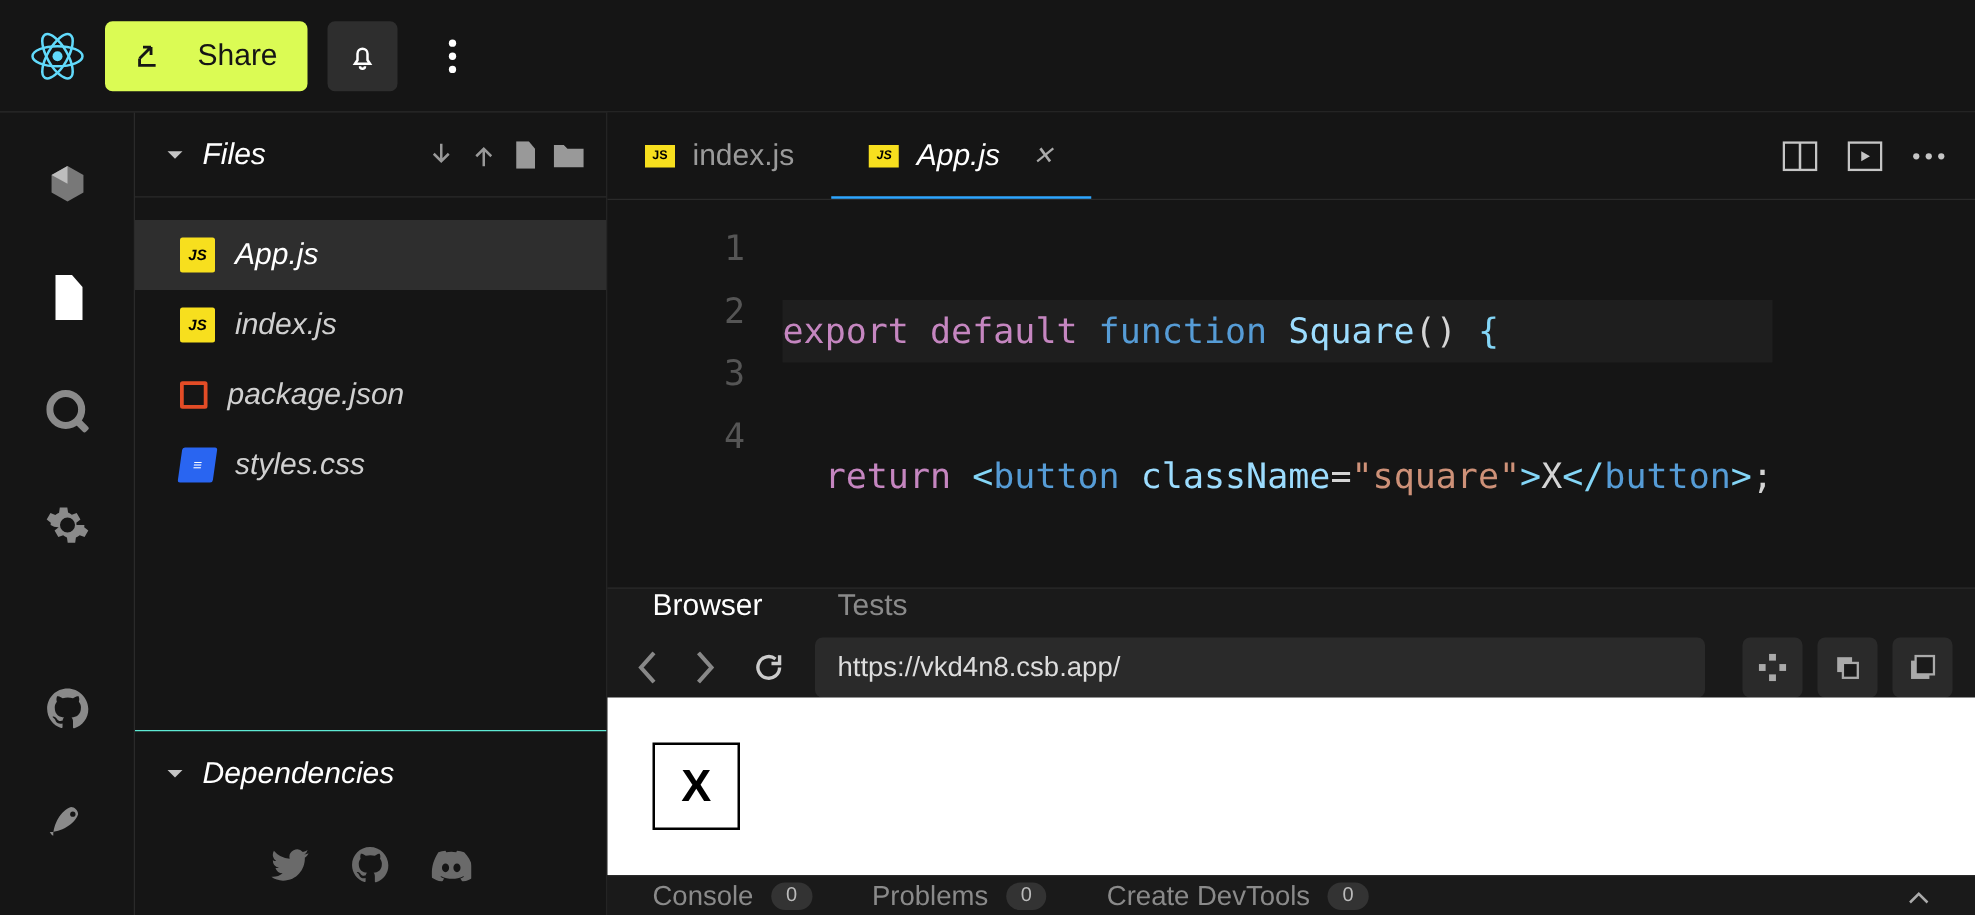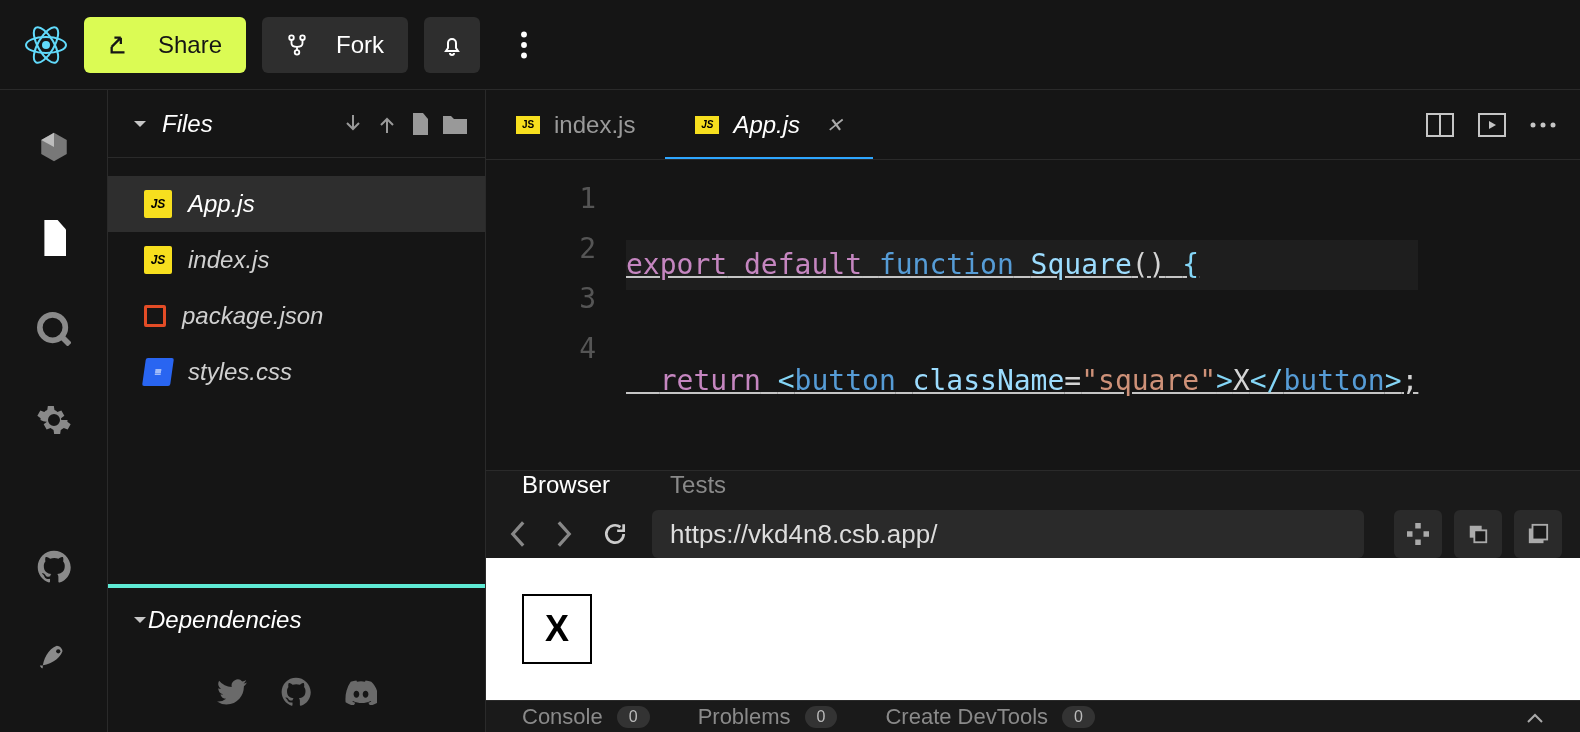--- a/index.html
+++ b/index.html
@@ -65,22 +65,22 @@
 .file-row {
   height: 56px; display:flex; align-items:center; gap:16px;
   padding-left: 36px; font-size: 24px; color:#d0d0d0; cursor:pointer;
 }
 .file-row.active { background:#2e2e2e; color:#fff; }
 .file-ico { width:28px; height:28px; display:flex; align-items:center; justify-content:center; font-size:12px; font-weight:bold; border-radius:2px; }
 .ico-js { background:#f7df1e; color:#000; }
 .ico-json { border:3px solid #e34c26; width:22px; height:22px; }
 .ico-css { background:#2965f1; color:#fff; transform: skewX(-8deg); }
 .deps-header {
-  height: 68px; display:flex; align-items:center; padding-left:24px;
-  border-top:4px solid #5eead4; font-size:24px; color:#fff; cursor:pointer;
+  height: 68px; display:flex; align-items:center; gap:14px; padding-left:24px;
+  border-top:1px solid #5eead4; font-size:24px; color:#fff; cursor:pointer;
 }
 .sidebar-footer {
   height: 80px; display:flex; align-items:center; justify-content:center; gap:34px;
   color:#6a6a6a;
 }
 .sidebar-footer .social { cursor:pointer; display:flex; }
 
 .editor-area { flex:1; display:flex; flex-direction:column; min-width:0; }
 
 .tabs-row {
@@ -104,41 +104,41 @@
 .code-view {
   flex:0 0 310px; display:flex; font-family: Menlo, Consolas, monospace;
   font-size:28px; background:#151515; overflow:hidden;
 }
 .gutter {
   width:140px; text-align:right; padding:14px 30px 0 0; color:#555;
   user-select:none;
 }
 .gutter div { height:50px; line-height:50px; }
 .code-lines { padding-top:14px; white-space:pre; }
-.code-lines div { height:50px; line-height:50px;text-decoration:underline; }
+.code-lines div { height:50px; line-height:50px; }
 .hl-line { background:#1e1e1e; }
 .tok-kw { color:#c586c0; }
 .tok-fn { color:#569cd6; }
 .tok-name{ color:#9cdcfe; }
 .tok-pun { color:#84d6f7; }
 .tok-punw{ color:#d4d4d4; }
 .tok-tag { color:#569cd6; }
 .tok-attr{ color:#9cdcfe; }
 .tok-str { color:#ce9178; }
 .tok-txt { color:#d4d4d4; }
 
 .preview-pane { flex:1; display:flex; flex-direction:column; border-top:1px solid #2a2a2a; background:#1a1a1a; min-height:0; }
 .preview-tabs { height:66px; display:flex; gap:60px; padding:0 36px; font-size:24px; }
 .preview-tabs .ptab { cursor:pointer; color:#8a8a8a; }
 .preview-tabs .ptab.active { color:#fff; font-weight:500; }
 .addr-row { height:60px; display:flex; align-items:center; gap:18px; padding:0 18px; }
 .addr-row .nav { color:#888; cursor:pointer; display:flex; padding:0 6px; }
 .addr-input {
   flex:1; height:48px; background:#2a2a2a; border-radius:6px; border:none;
-  padding:1px 18px; color:#ddd; font-size:26px;
+  padding:1px 18px; color:#ddd; font-size:22px;
 }
 .addr-actions .ab { width:48px; height:48px; border-radius:6px; background:#2a2a2a; display:flex; align-items:center; justify-content:center; cursor:pointer; margin-left:12px; }
 .addr-actions { display:flex; }
 .viewport { flex:1; background:#fff; display:flex; align-items:flex-start; padding:36px; }
 .sqbtn {
   width:70px; height:70px; border:2px solid #000; background:#fff;
   font-size:36px; font-weight:bold; font-family: Arial, sans-serif; cursor:pointer;
 }
 
 .status-row {
@@ -161,29 +161,20 @@
         <ellipse rx="10" ry="4" transform="rotate(60)"></ellipse>
         <ellipse rx="10" ry="4" transform="rotate(120)"></ellipse>
       </svg>
     </div>
     <button class="btn share">
       <svg width="22" height="22" viewBox="0 0 24 24" fill="none" stroke="#151515" stroke-width="2.5">
           <path d="M4 14 L14 4 M14 4 H7 M14 4 V11"></path>
           <path d="M4 14 v6 h14"></path>
         </svg>
       <span>Share</span>
-    </button>
-    <button class="btn">
-      <svg width="22" height="26" viewBox="0 0 24 24" fill="none" stroke="#fff" stroke-width="2">
-          <circle cx="6" cy="4" r="2.5"></circle>
-          <circle cx="18" cy="4" r="2.5"></circle>
-          <circle cx="12" cy="20" r="2.5"></circle>
-          <path d="M6 6.5 V10 q0 4 6 4 q6 0 6-4 V6.5 M12 14 V17.5"></path>
-        </svg>
-      <span>Fork</span>
     </button>
     <div class="iconbtn">
       <svg width="24" height="24" viewBox="0 0 24 24" fill="none" stroke="#fff" stroke-width="2">
           <path d="M6 18 h12 l-2-3 V10 a4 4 0 0 0-8 0 v5 z"></path>
           <path d="M10 20 a2 2 0 0 0 4 0"></path>
         </svg>
     </div>
     <div class="iconbtn plain">
       <svg width="8" height="28" viewBox="0 0 6 24" fill="#fff">
           <circle cx="3" cy="3" r="2.5"></circle>

